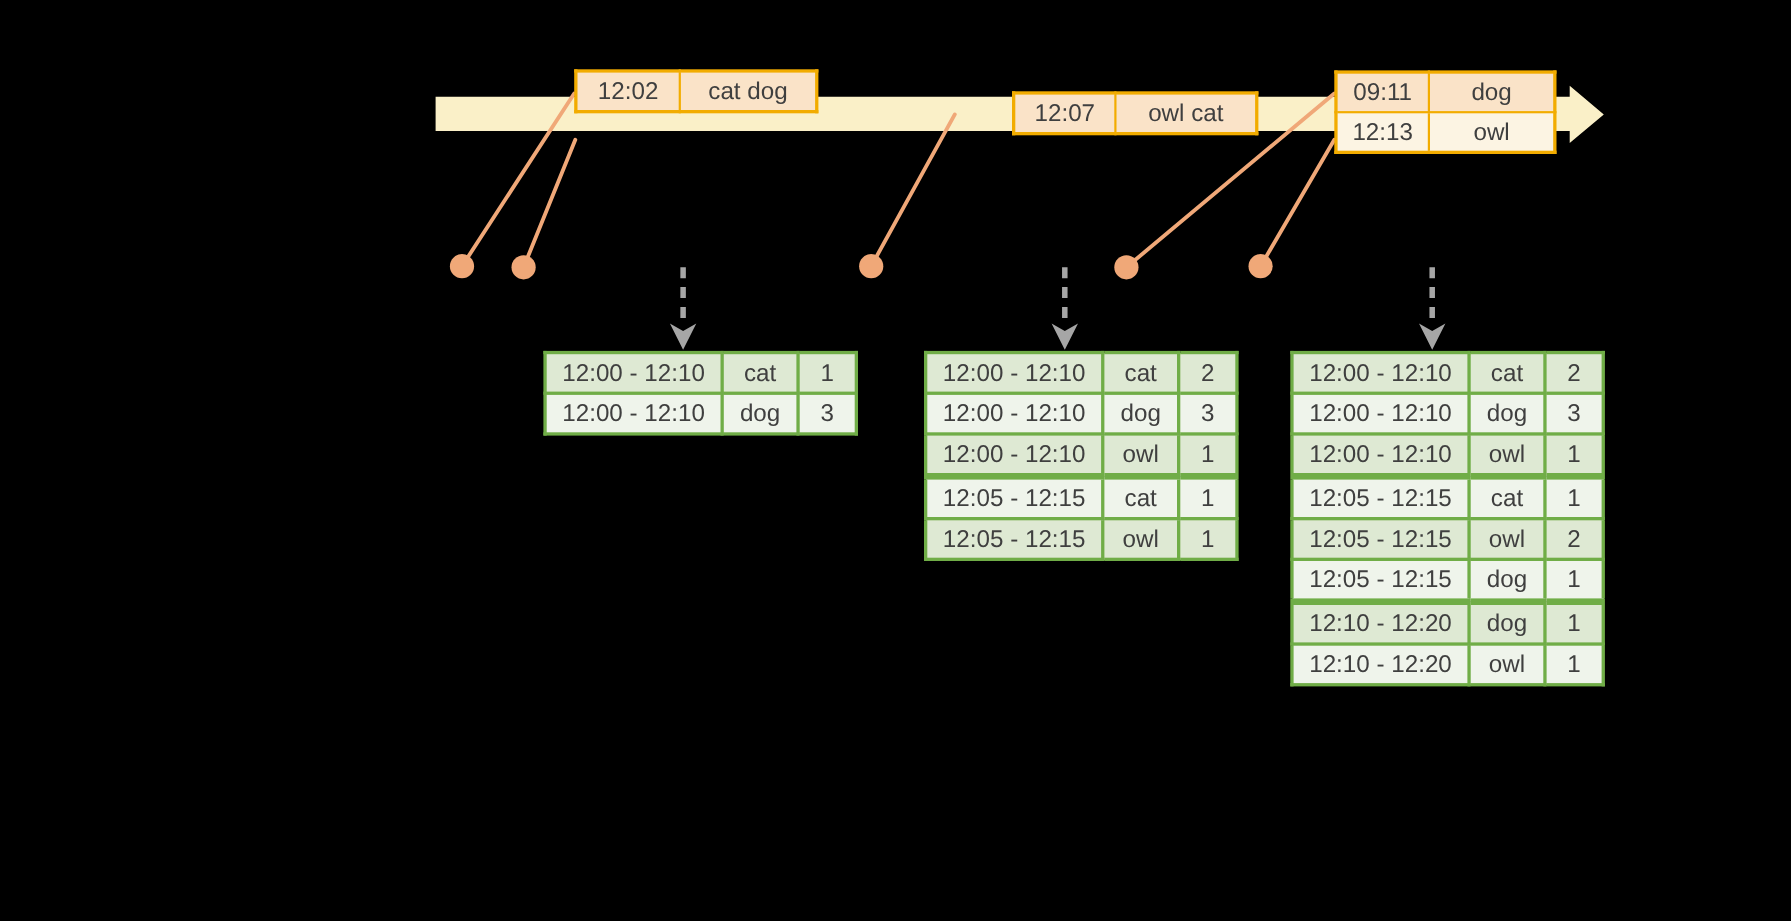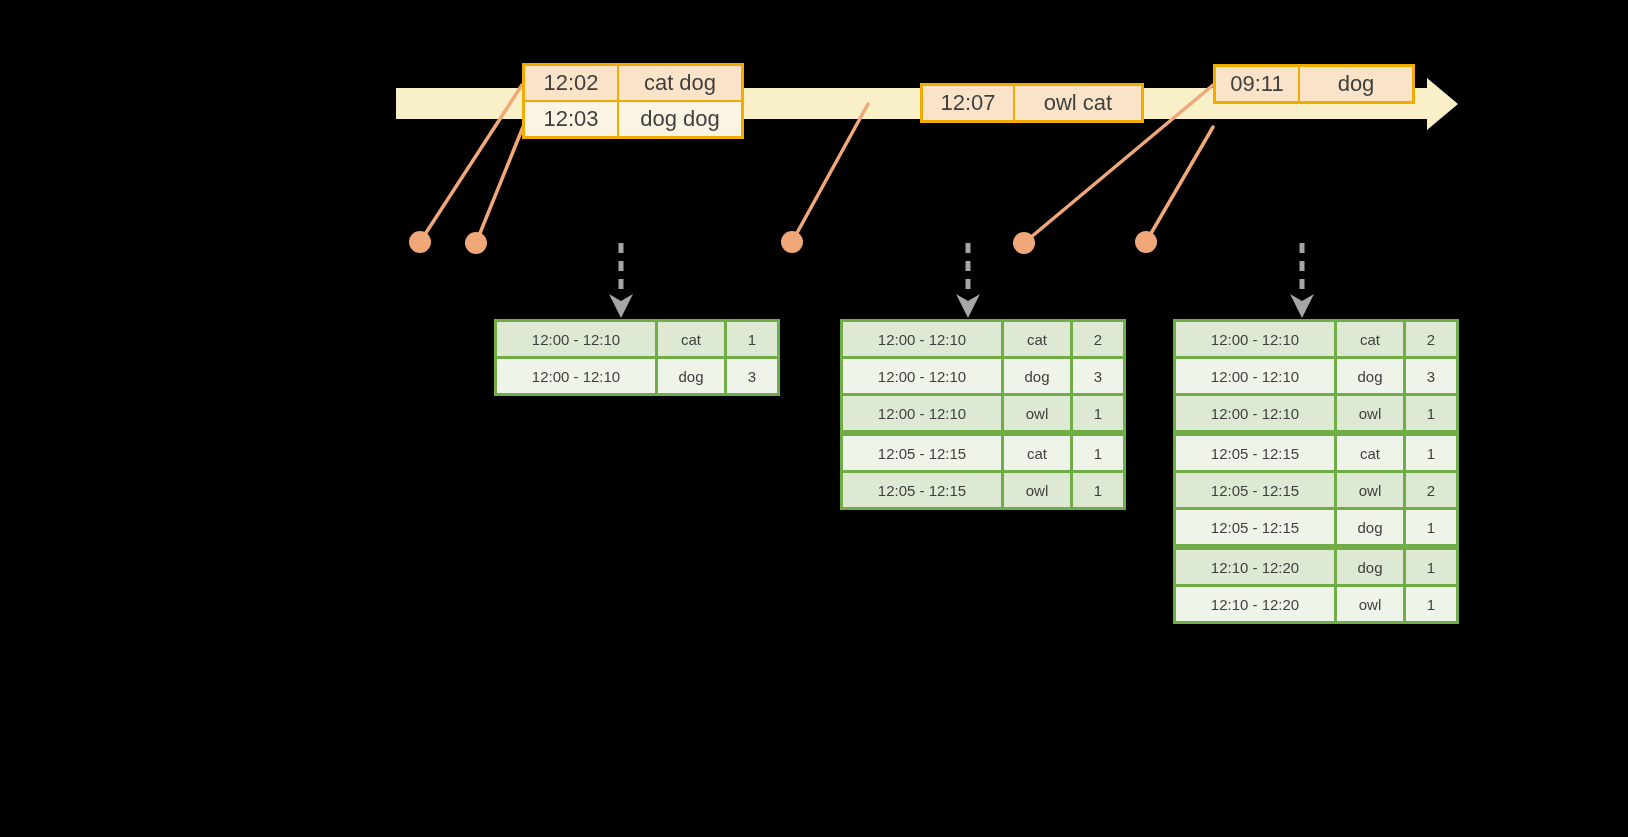--- a/index.html
+++ b/index.html
@@ -31,21 +31,21 @@
   .evt tr.light td{background:var(--event-row-light,#FCF4E3);}
   #t1 .c0{width:80px}  #t1 .c1{width:110px}
   #t2 .c0{width:78px}  #t2 .c1{width:114px}
   #t3 .c0{width:70px}  #t3 .c1{width:100px}
   #t1{left:522px;top:63px} #t2{left:920px;top:83px} #t3{left:1213px;top:64px}
 
   
   .res{border:2px solid var(--result-table-border,#70AD47);}
   .res td{
     border:3px solid var(--result-table-border,#70AD47);
-    height:34px;font-size:15px;
+    height:34px;font-size:22px;
   }
   .res tr.dark td{background:var(--result-row-dark,#DEE9D3);}
   .res tr.light td{background:var(--result-row-light,#EFF4EB);}
   .res tr.group-start td{border-top-width:6px;}
   .res .c0{width:146px} .res .c1{width:54px} .res .c2{width:38px}
   #g1{left:494px;top:319px} #g2{left:840px;top:319px} #g3{left:1173px;top:319px}
 </style>
 </head>
 <body>
 
@@ -82,44 +82,44 @@
     </g>
   </svg>
 
   <div id="t1" class="abs">
       <table class="evt">
         <tbody>
           <tr class="dark">
             <td class="c0">12:02</td>
             <td class="c1">cat dog</td>
           </tr>
-          <tr class="light">
-            <td class="c0">12:03</td>
-            <td class="c1">dog dog</td>
-          </tr>
         </tbody>
       </table>
     </div>
   <div id="t2" class="abs">
       <table class="evt">
         <tbody>
           <tr class="dark">
             <td class="c0">12:07</td>
             <td class="c1">owl cat</td>
           </tr>
         </tbody>
       </table>
     </div>
   <div id="t3" class="abs">
       <table class="evt">
         <tbody>
           <tr class="dark">
             <td class="c0">09:11</td>
             <td class="c1">dog</td>
           </tr>
+          <tr class="light">
+            <td class="c0">12:13</td>
+            <td class="c1">owl</td>
+          </tr>
         </tbody>
       </table>
     </div>
 
   <div id="g1" class="abs">
       <table class="res">
         <tbody>
           <tr class="dark">
             <td class="c0">12:00 - 12:10</td>
             <td class="c1">cat</td>

